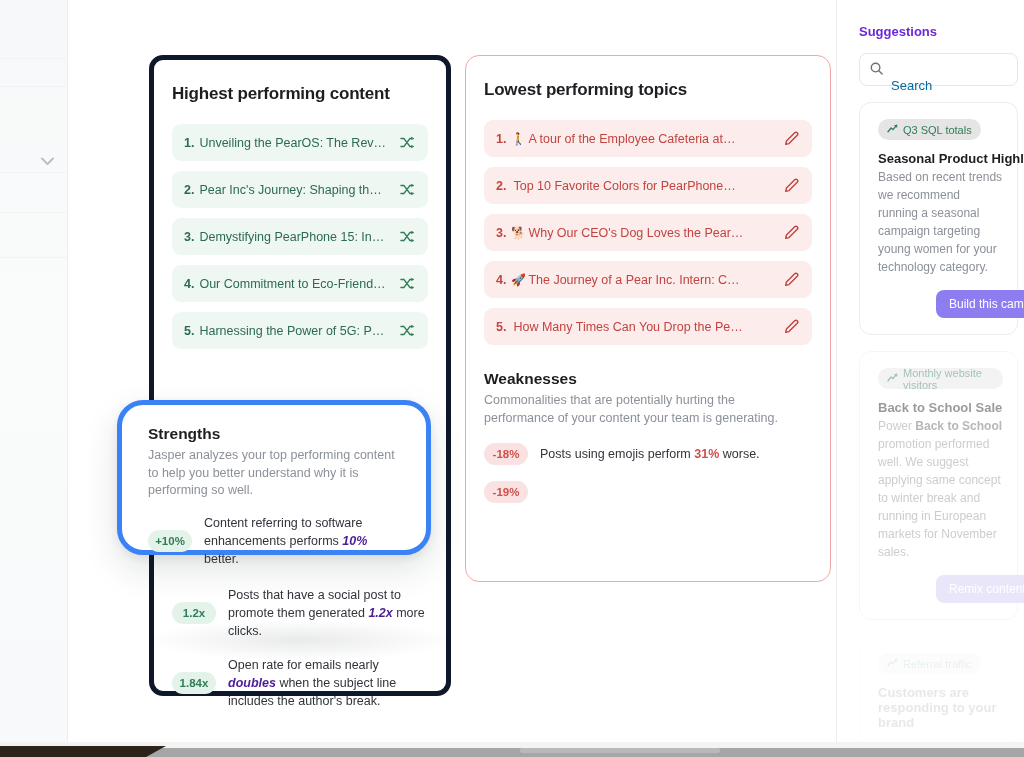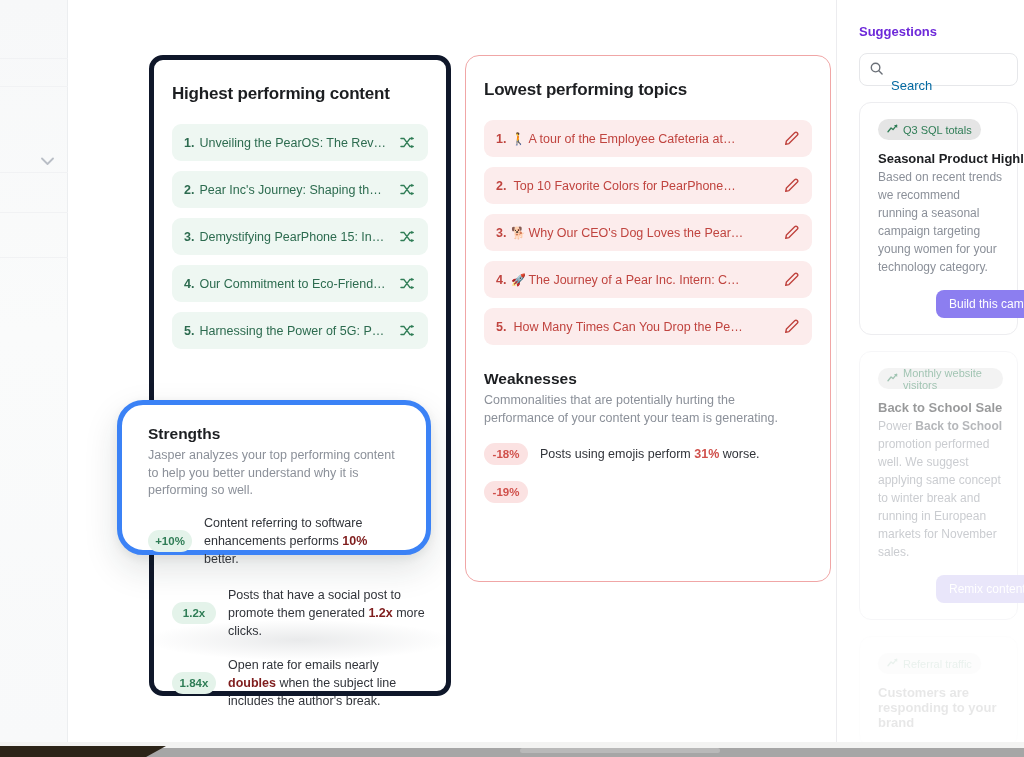--- a/index.html
+++ b/index.html
@@ -75,21 +75,21 @@
   .stat-row { display: flex; align-items: center; margin-top: 16px; }
   .stat-badge {
     flex: none; width: 44px; height: 22px; border-radius: 11px;
     display: flex; align-items: center; justify-content: center;
     font-size: 11.5px; font-weight: bold; margin-right: 12px;
   }
   .badge-red   { background: #fbe2e2; color: #d0504b; }
   .badge-green { background: #e4f3ea; color: #2f7d56; }
   .stat-text { font-size: 12.5px; line-height: 18px; color: #31343a; }
   .stat-text b.red   { color: #d0504b; }
-  .stat-text b.green { color: #7f1d1d; }
+  .stat-text b.green { color: #4c1d95; font-style: italic; }
 
   
   .overlay {
     position: absolute; border-radius: 26px; background: #ffffff;
     border: 5px solid #3b82f6;
     box-shadow: 0 14px 34px rgba(25,40,35,0.13), 0 3px 10px rgba(25,40,35,0.07);
   }
 
   
   .suggest {

